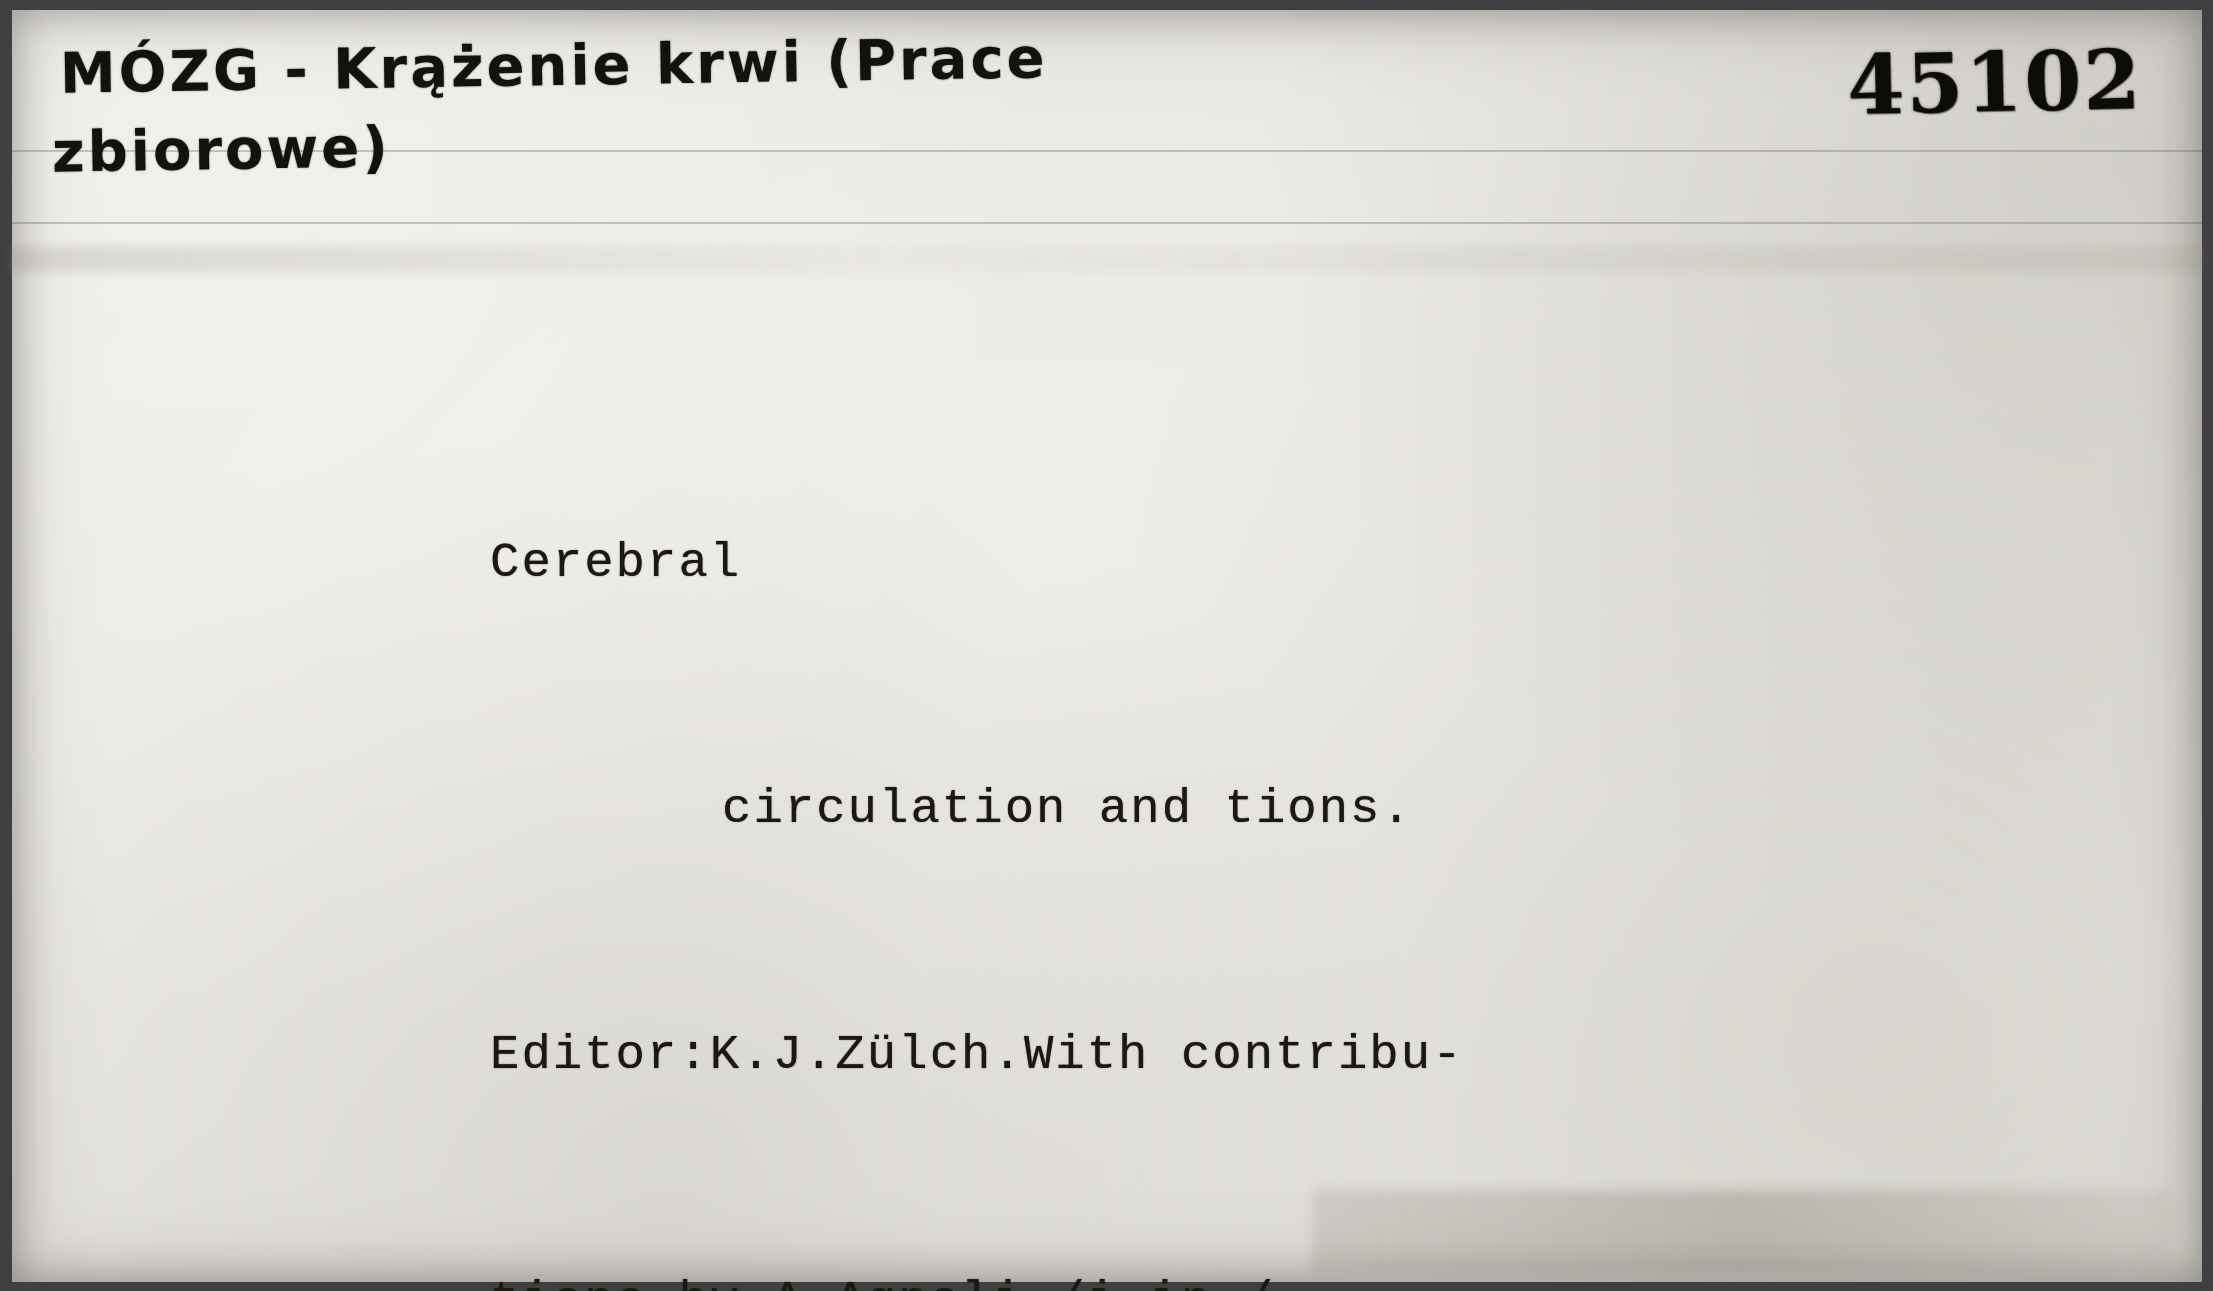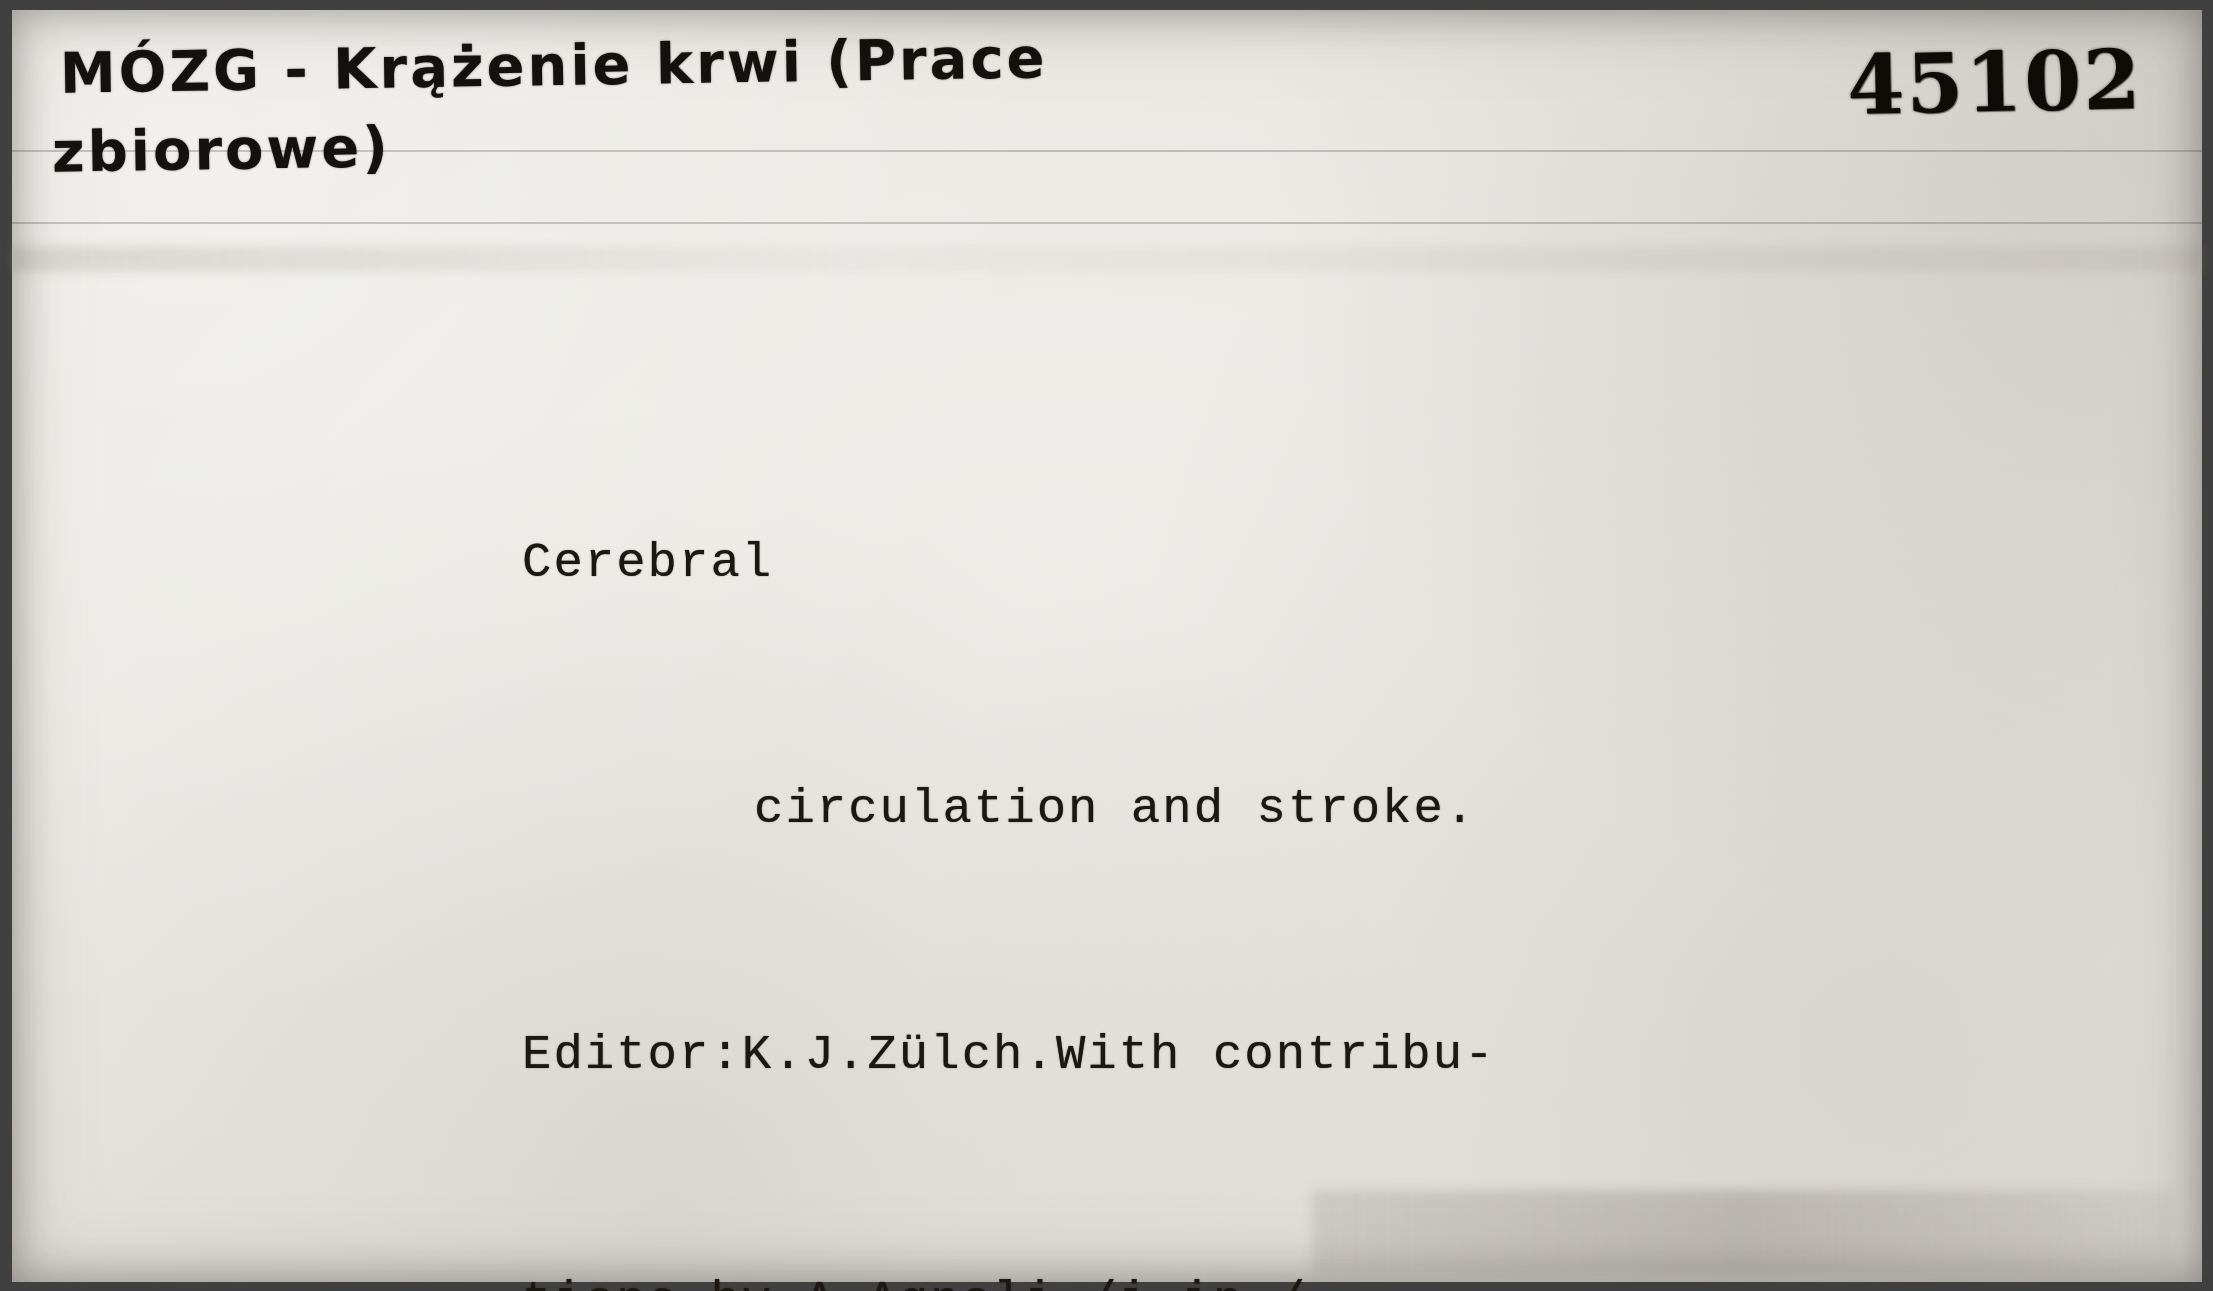--- a/index.html
+++ b/index.html
@@ -80,21 +80,21 @@
     left: 478px;
     top: 348px;
     width: 1560px;
     color: #1b1814;
     font-size: 49px;
     line-height: 82px;
     letter-spacing: 2.0px;
     text-shadow: 0 0 1.2px rgba(30,26,20,0.8);
     white-space: pre;
   }
-  .typed .ln { display: block; margin-left: 32px; }
+  .typed .ln { display: block; }
   .indent-1 { padding-left: 232px; }
 
   
   .smudge {
     position: absolute;
     left: 1300px;
     top: 1180px;
     width: 860px;
     height: 84px;
     background: linear-gradient(90deg, rgba(120,115,105,0.18), rgba(120,115,105,0.32), rgba(120,115,105,0.10));
@@ -129,21 +129,21 @@
     <div class="rule r2"></div>
     <div class="smudge2"></div>
 
     <div class="hand l1">MÓZG - Krążenie krwi (Prace</div>
     <div class="hand l2">zbiorowe)</div>
 
     <div class="accession">45102</div>
 
     <div class="typed">
       <span class="ln">Cerebral</span>
-      <span class="ln indent-1">circulation and stroke.</span>
+      <span class="ln indent-1">circulation and tions.</span>
       <span class="ln">Editor:K.J.Zülch.With contribu-</span>
       <span class="ln">tions by A.Agnoli /i in./</span>
       
       
       
       
       
       
     </div>
 

